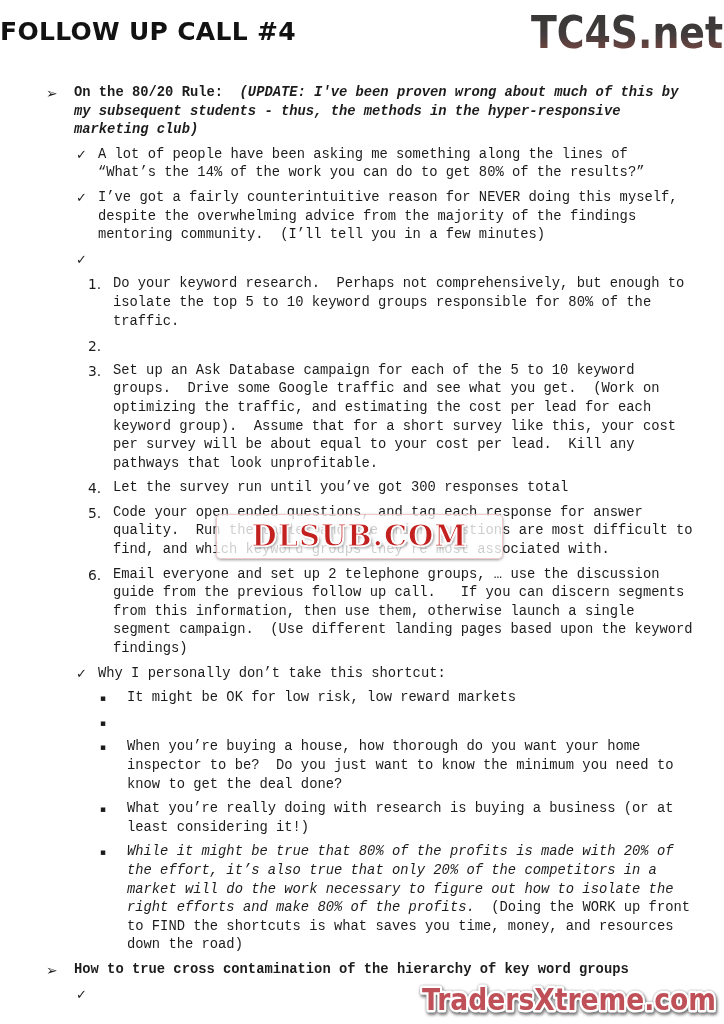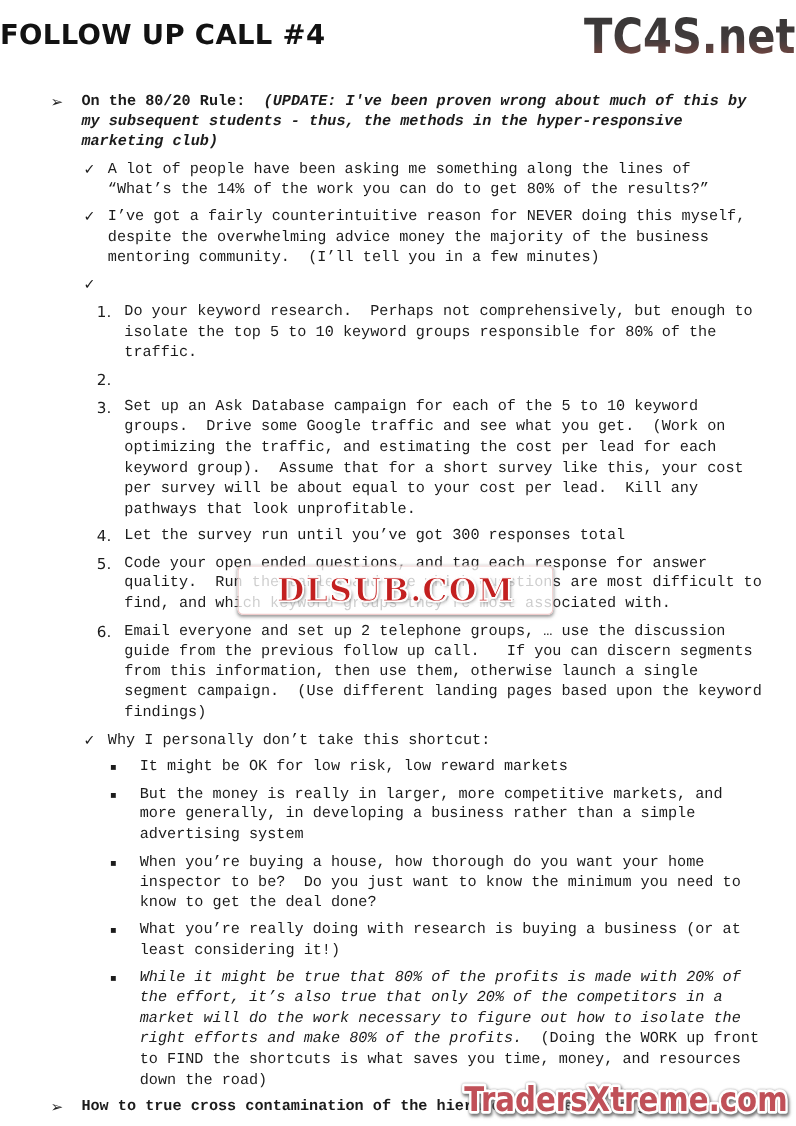--- a/index.html
+++ b/index.html
@@ -67,21 +67,21 @@
     <span class="m b">➢</span>
     <p class="t"><span class="b">On the 80/20 Rule:  </span><span class="b i">(UPDATE: I've been proven wrong about much of this by my subsequent students - thus, the methods in the hyper-responsive marketing club)</span></p>
   </div>
 
   <div class="row l2">
     <span class="m">✓</span>
     <p class="t">A lot of people have been asking me something along the lines of “What’s the 14% of the work you can do to get 80% of the results?”</p>
   </div>
   <div class="row l2">
     <span class="m">✓</span>
-    <p class="t">I’ve got a fairly counterintuitive reason for NEVER doing this myself, despite the overwhelming advice money the majority of the business mentoring community.  (I’ll tell you in a few minutes)</p>
+    <p class="t">I’ve got a fairly counterintuitive reason for NEVER doing this myself, despite the overwhelming advice from the majority of the findings mentoring community.  (I’ll tell you in a few minutes)</p>
   </div>
   <div class="row l2">
     <span class="m">✓</span>
   </div>
 
   <div class="row l3">
     <span class="m">1.</span>
     <p class="t">Do your keyword research.  Perhaps not comprehensively, but enough to isolate the top 5 to 10 keyword groups responsible for 80% of the traffic.</p>
   </div>
   <div class="row l3">
@@ -111,21 +111,20 @@
     <span class="m">✓</span>
     <p class="t">Why I personally don’t take this shortcut:</p>
   </div>
 
   <div class="row sq">
     <span class="m">▪</span>
     <p class="t">It might be OK for low risk, low reward markets</p>
   </div>
   <div class="row sq">
     <span class="m">▪</span>
-    <p class="t">But the money is really in larger, more competitive markets, and more generally, in developing a business rather than a simple advertising system</p>
   </div>
   <div class="row sq">
     <span class="m">▪</span>
     <p class="t">When you’re buying a house, how thorough do you want your home inspector to be?  Do you just want to know the minimum you need to know to get the deal done?</p>
   </div>
   <div class="row sq">
     <span class="m">▪</span>
     <p class="t">What you’re really doing with research is buying a business (or at least considering it!)</p>
   </div>
   <div class="row sq">

